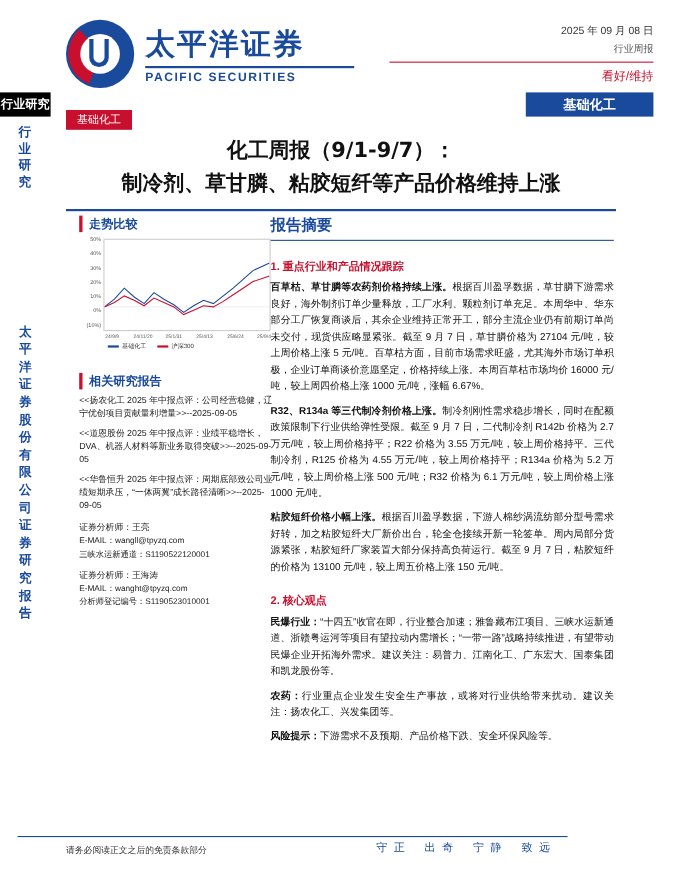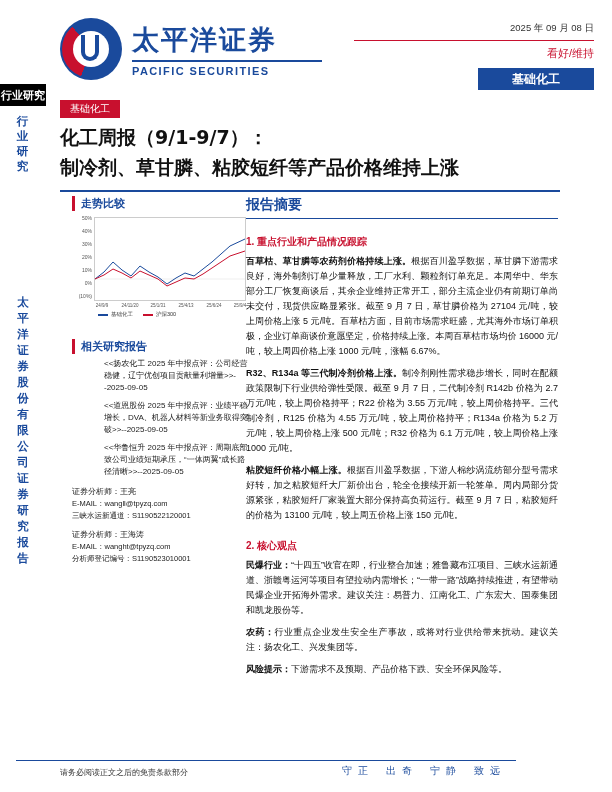--- a/index.html
+++ b/index.html
@@ -70,21 +70,21 @@
     font-size:11.5px; color:#1a4a9c; font-weight:bold; line-height:16px;
   }
   .leftbar .vtext2 span { display:block; }
 
   
   .subject-tag {
     position:absolute; left:60px; top:100px;
     background:#c8102e; color:#fff; font-size:10px;
     padding:2px 10px;
   }
-  .title-area { position:absolute; left:60px; top:122px; width:500px; }
+  .title-area { position:absolute; left:60px; top:122px; width:500px;text-align:center; }
   .doc-title {
     font-size:19px; font-weight:bold; color:#111; line-height:30px;
     font-family:"DejaVu Sans","Liberation Sans",sans-serif;
   }
   .title-rule { height:1.5px; background:#1a4a9c; margin-top:8px; width:500px; }
 
   
   .col-left { position:absolute; left:72px; top:196px; width:180px; }
   .col-right { position:absolute; left:246px; top:196px; width:312px; }
 
@@ -100,21 +100,21 @@
   
   .chart-box { width:180px; height:110px; position:relative; margin-top:4px; }
   .chart-plot { position:absolute; left:22px; top:2px; width:152px; height:84px; border:1px solid #ccc; background:#fff; }
   .ytick { position:absolute; left:0; font-size:5px; color:#555; width:20px; text-align:right; }
   .xtick { position:absolute; top:88px; font-size:4.5px; color:#555; transform:translateX(-50%); }
   .legend { position:absolute; top:96px; left:26px; font-size:5.5px; color:#333; display:flex; gap:10px; }
   .legend i { display:inline-block; width:10px; height:2px; vertical-align:middle; margin-right:3px; }
 
   
   .rep-list { margin-top:4px; }
-  .rep-item { font-size:8px; color:#222; line-height:12px; margin-bottom:6px;margin-left:32px; }
+  .rep-item { font-size:8px; color:#222; line-height:12px; margin-bottom:6px; }
 
   .analyst { margin-top:8px; }
   .an-name { font-size:8px; color:#222; line-height:12px; }
   .an-line { font-size:7.5px; color:#222; line-height:11.5px; }
 
   
   .r-h1 { font-size:10px; font-weight:bold; color:#c8102e; margin:16px 0 5px; }
   .r-p { font-size:9px; color:#111; line-height:15px; text-align:justify; margin-bottom:7px; }
   .r-p b { font-weight:bold; }
   .r-lead { font-weight:bold; }
@@ -142,20 +142,21 @@
           <div class="hook"></div>
       </div>
       <div class="logo-text">
         <div class="logo-cn">太平洋证券</div>
         <div class="logo-rule"></div>
         <div class="logo-en">PACIFIC SECURITIES</div>
       </div>
     </div>
     <div class="hdr-right">
       <div class="hdr-date">2025 年 09 月 08 日</div>
+      <div class="hdr-sub">行业周报</div>
       <div class="hdr-line"></div>
       <div class="hdr-rate">看好/维持</div>
       <div class="hdr-ind">基础化工</div>
     </div>
   </div>
 
   <div class="leftbar">
     <div class="tag">行业研究</div>
     <div class="vtext">
       <span>行</span>

